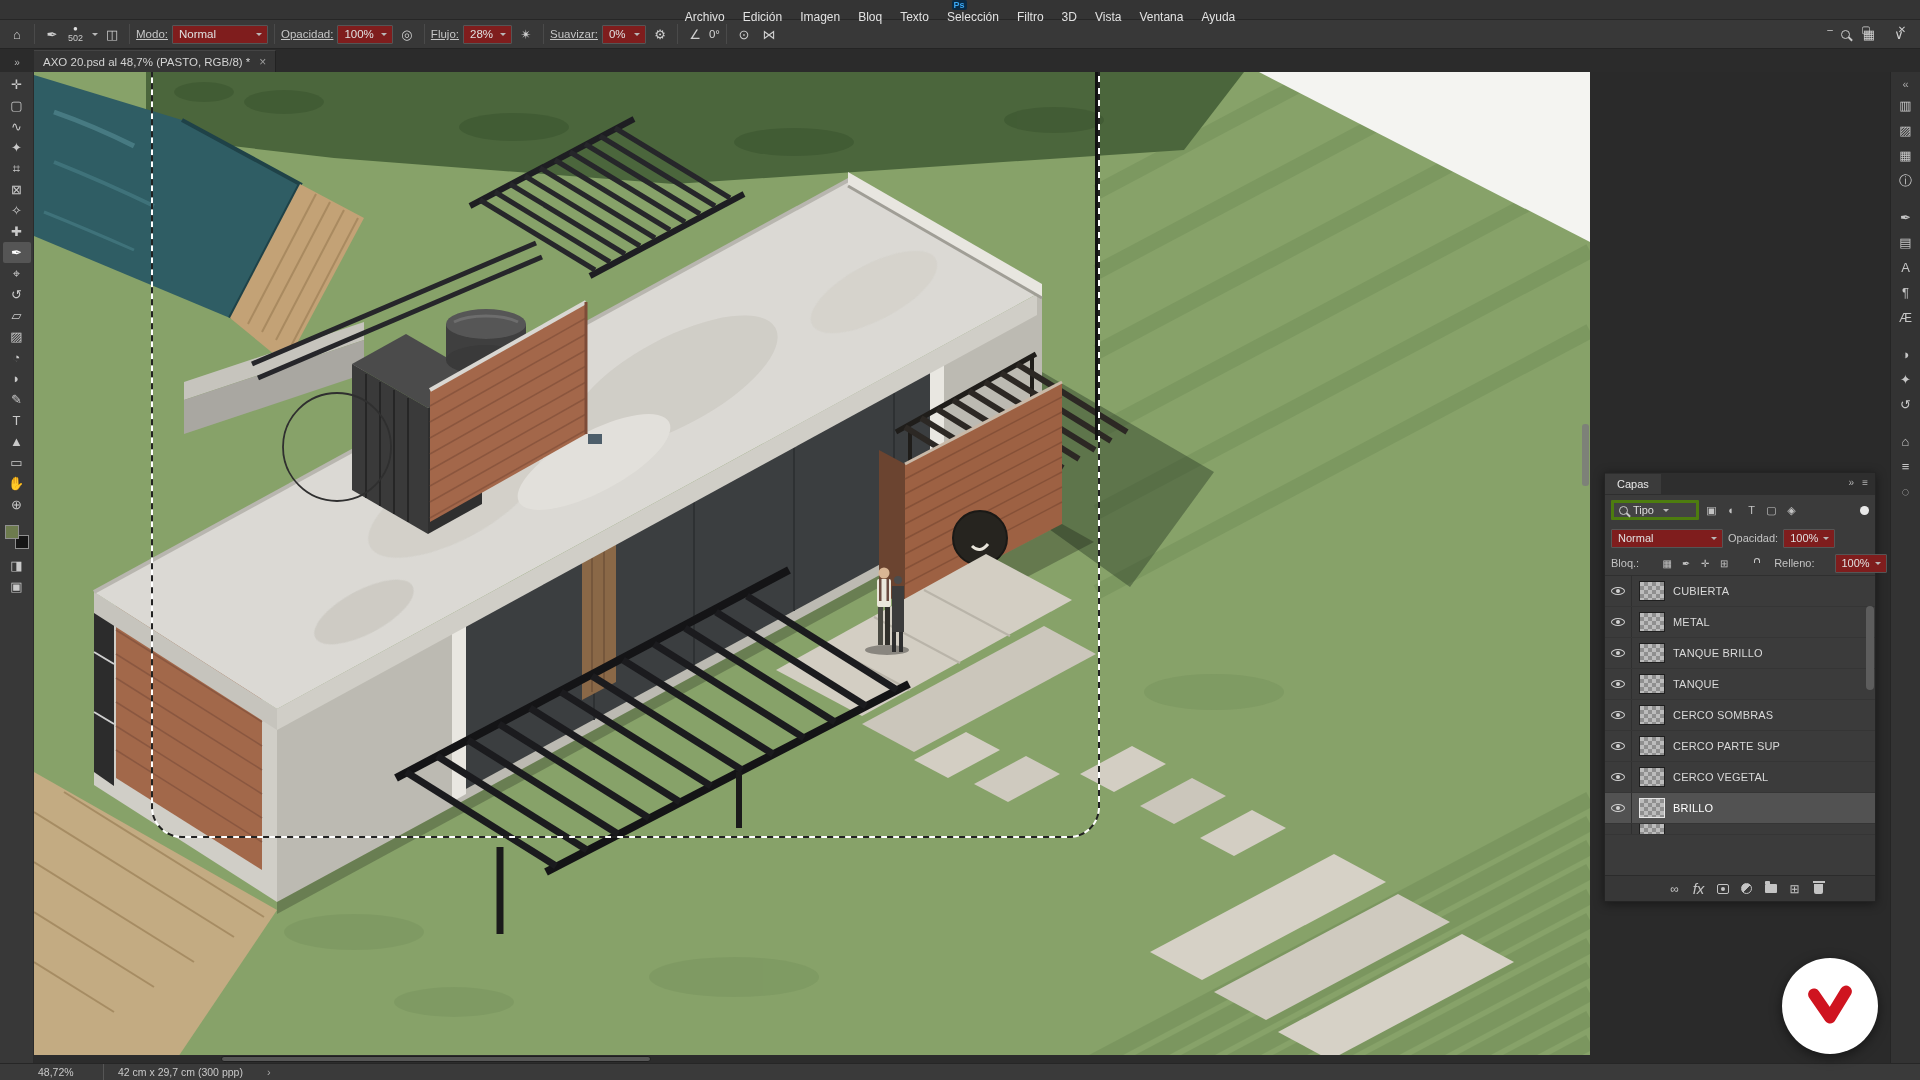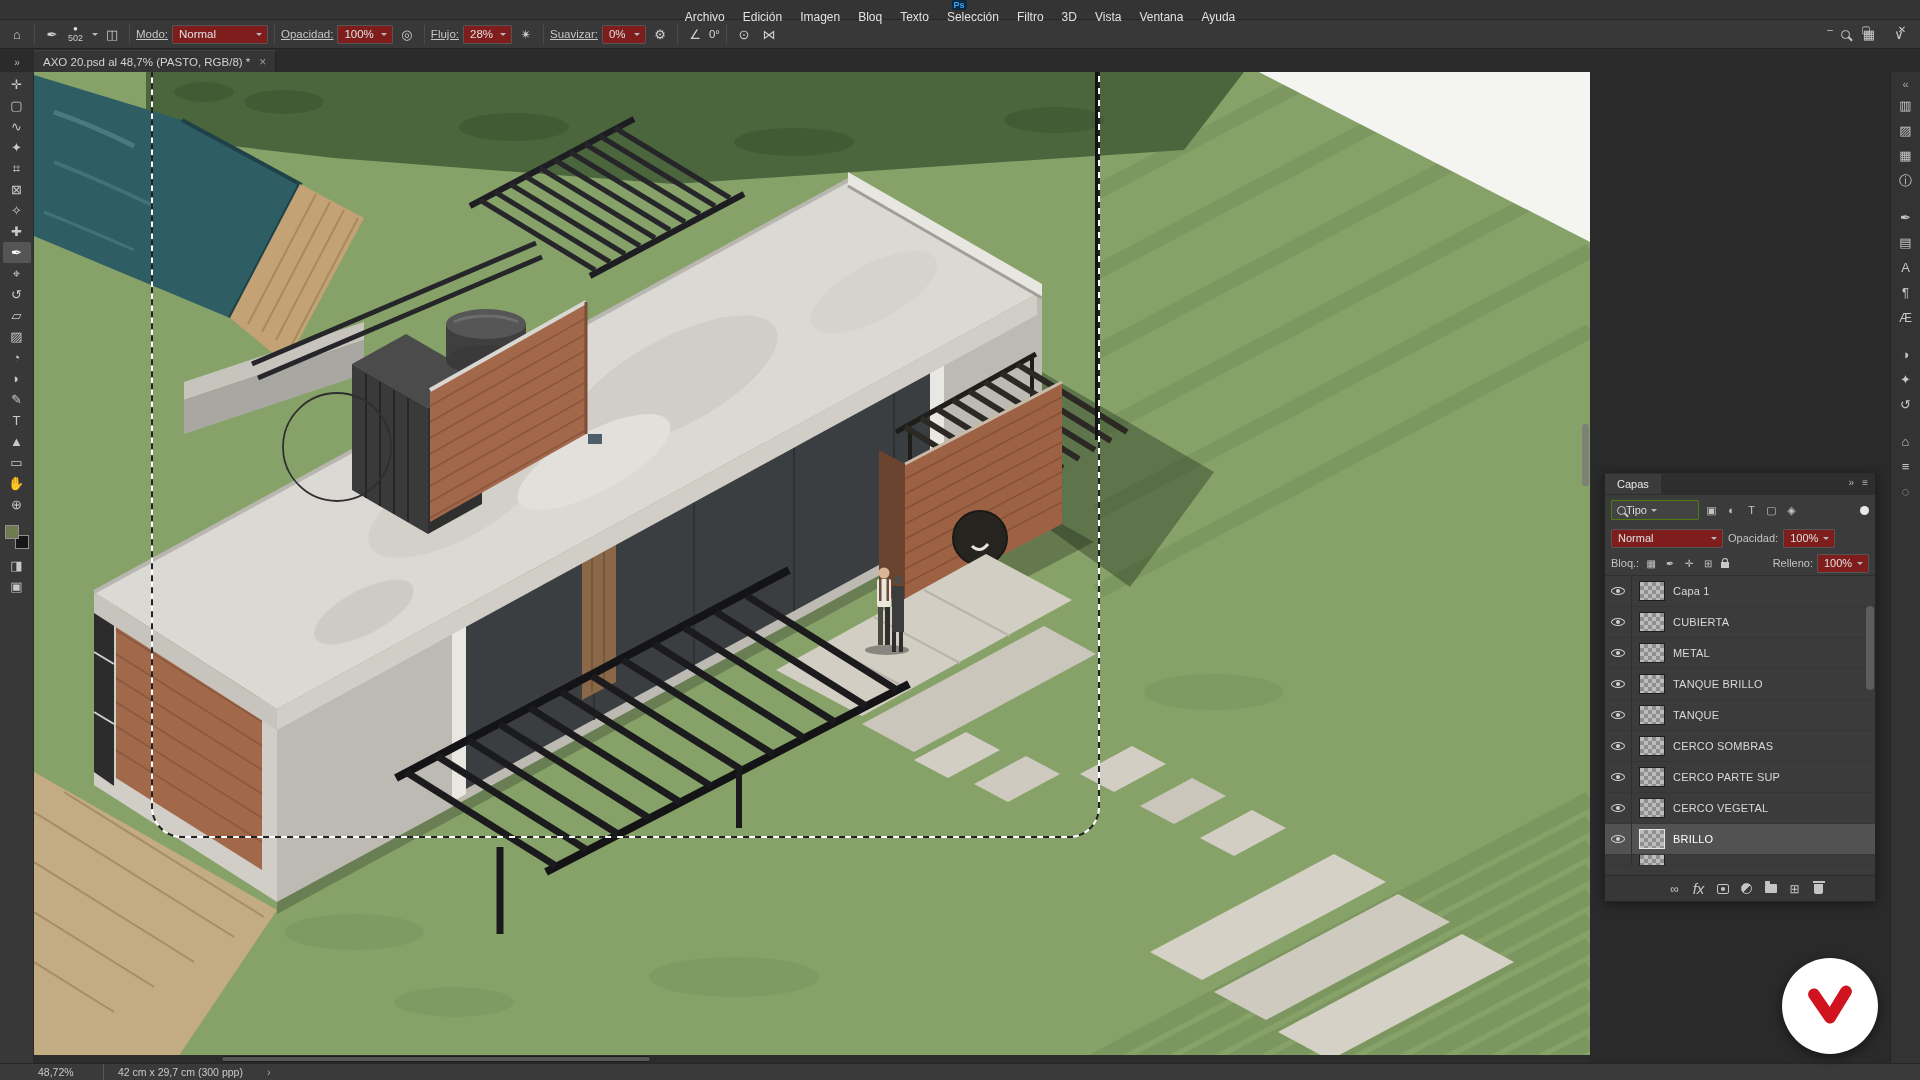--- a/index.html
+++ b/index.html
@@ -80,30 +80,30 @@
 
   
   .layers-panel { position:absolute; top:400px; right:44px; width:272px; height:430px;
     background:#3b3b3b; border:1px solid #242424; box-shadow:0 2px 10px rgba(0,0,0,.45);
     display:flex; flex-direction:column; font-size:11px; }
   .panel-header { height:22px; background:#2e2e2e; display:flex; align-items:center; flex:none;}
   .panel-tab { background:#3b3b3b; height:20px; display:flex; align-items:center; padding:0 12px;
     color:#e8e8e8; font-size:11px; }
   .panel-header-right { margin-left:auto; display:flex; gap:8px; padding:0 7px 4px 0; color:#b3b3b3; font-size:10px;}
   .filter-row { height:30px; display:flex; align-items:center; gap:3px; padding:0 6px; flex:none;}
-  .search-select { width:88px; height:20px; background:#434343; border:1px solid #4d7c0f; border-radius:1px;
-    display:flex; align-items:center; padding:0 5px; color:#dcdcdc;}
+  .search-select { width:88px; height:20px; background:#434343; border:3px solid #4d7c0f; border-radius:1px;
+    display:flex; align-items:center; gap:5px; padding:0 5px; color:#dcdcdc;}
   .f-icon { width:19px; height:19px; display:flex; align-items:center; justify-content:center;
     color:#c3c3c3; font-size:11px; }
   .filter-toggle { margin-left:auto; width:9px; height:9px; border-radius:50%; background:#e9e9e9; }
   .blend-row { height:26px; display:flex; align-items:center; gap:5px; padding:0 6px; flex:none;}
   .blend-select { width:112px; }
   .mini-select { width:52px; }
   .lbl { color:#c3c3c3; }
-  .lock-row { height:24px; display:flex; align-items:center; gap:4px; padding:0 6px; flex:none;}
+  .lock-row { height:24px; display:flex; align-items:center; gap:20px; padding:0 6px; flex:none;}
   .lock-icons { display:flex; gap:3px; align-items:center;}
   .l-icon { width:16px; height:16px; display:flex; align-items:center; justify-content:center;
     color:#c3c3c3; font-size:10px; }
   .layers-list { border-top:1px solid #2f2f2f; flex:1; overflow:hidden; position:relative;}
   .layer-row { display:flex; align-items:center; height:31px; border-bottom:1px solid #353535; }
   .layer-row.selected { background:#525252; }
   .layer-row.partial { height:11px; overflow:hidden; }
   .eye-cell { width:27px; height:100%; display:flex; align-items:center; justify-content:center;
     border-right:1px solid #2f2f2f; flex:none;}
   .eye { width:14px; height:8px; border:1px solid #d0d0d0; border-radius:50%; position:relative; }
@@ -591,27 +591,20 @@
             <div class="l-icon">⊞</div>
           </div>
         <span class="mini-lock"></span>
         <span class="lbl" style="margin-left:auto">Relleno:</span>
         <div class="opt-select mini-select">
           <span>100%</span>
         </div>
       </div>
       <div class="layers-list">
         <div class="panel-scroll"></div>
-      <div class="layer-row">
-            <div class="eye-cell">
-              <div class="eye"></div>
-            </div>
-            <div class="thumb"></div>
-            <div class="layer-name">Capa 1</div>
-          </div>
           <div class="layer-row">
             <div class="eye-cell">
               <div class="eye"></div>
             </div>
             <div class="thumb"></div>
             <div class="layer-name">CUBIERTA</div>
           </div>
           <div class="layer-row">
             <div class="eye-cell">
               <div class="eye"></div>

